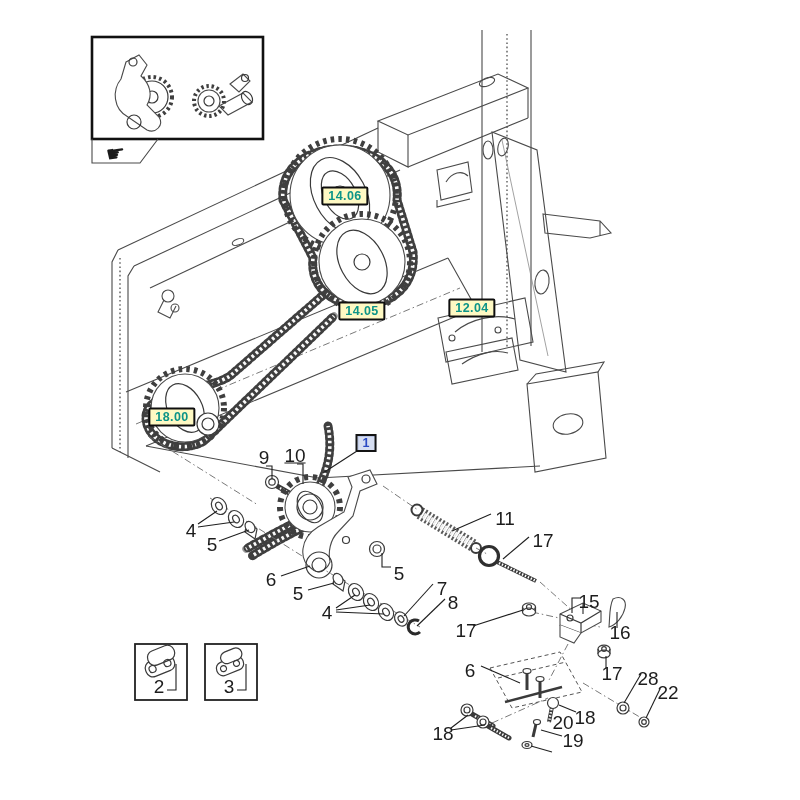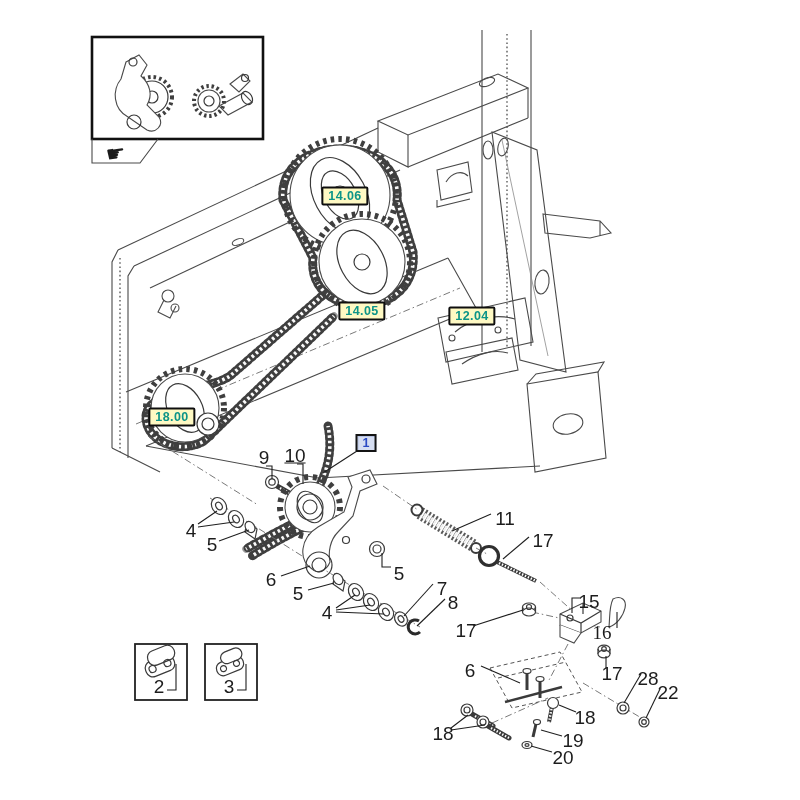--- a/index.html
+++ b/index.html
@@ -371,43 +371,43 @@
     <path class="ld" d="M562 736 L541 730"></path>
     <path class="ld" d="M552 752 L531 746"></path>
   </g>
 </svg>
 
 <span class="hand" style="left:106px;top:141px;">☛</span>
 
 <div class="overlay" id="overlay">
       <div class="ref-label" style="left: 345px; top: 196px;">14.06</div>
       <div class="ref-label" style="left: 362px; top: 266px; margin-top: 45px;">14.05</div>
-      <div class="ref-label" style="left: 472px; top: 316px;">12.04</div>
+      <div class="ref-label" style="left: 472px; top: 308px;">12.04</div>
       <div class="ref-label" style="left: 172px; top: 417px;">18.00</div>
       <div class="sel-label" style="left: 366px; top: 443px;">1</div>
       <div class="callout" style="left: 264px; top: 457px;">9</div>
       <div class="callout" style="left: 295px; top: 455px; text-decoration: underline;">10</div>
       <div class="callout" style="left: 191px; top: 530px;">4</div>
       <div class="callout" style="left: 212px; top: 544px;">5</div>
       <div class="callout" style="left: 271px; top: 579px;">6</div>
       <div class="callout" style="left: 298px; top: 593px;">5</div>
       <div class="callout" style="left: 327px; top: 612px;">4</div>
       <div class="callout" style="left: 399px; top: 573px;">5</div>
       <div class="callout" style="left: 442px; top: 588px;">7</div>
       <div class="callout" style="left: 453px; top: 602px;">8</div>
       <div class="callout" style="left: 505px; top: 518px;">11</div>
       <div class="callout" style="left: 543px; top: 540px;">17</div>
       <div class="callout" style="left: 466px; top: 630px;">17</div>
       <div class="callout" style="left: 589px; top: 601px;">15</div>
-      <div class="callout" style="left: 602px; top: 632px; font-family: Liberation Serif, serif;">16</div>
+      <div class="callout" style="left: 620px; top: 632px;">16</div>
       <div class="callout" style="left: 612px; top: 673px;">17</div>
       <div class="callout" style="left: 470px; top: 670px;">6</div>
       <div class="callout" style="left: 648px; top: 678px;">28</div>
       <div class="callout" style="left: 668px; top: 692px;">22</div>
       <div class="callout" style="left: 585px; top: 717px;">18</div>
       <div class="callout" style="left: 443px; top: 733px;">18</div>
       <div class="callout" style="left: 573px; top: 740px;">19</div>
-      <div class="callout" style="left: 563px; top: 757px;">20</div>
+      <div class="callout" style="left: 563px; top: 722px;">20</div>
       <div class="linknum" style="left: 159px; top: 686px;">2</div>
       <div class="linknum" style="left: 229px; top: 686px;">3</div>
     </div>
 
 </div>
 
 </body></html>

